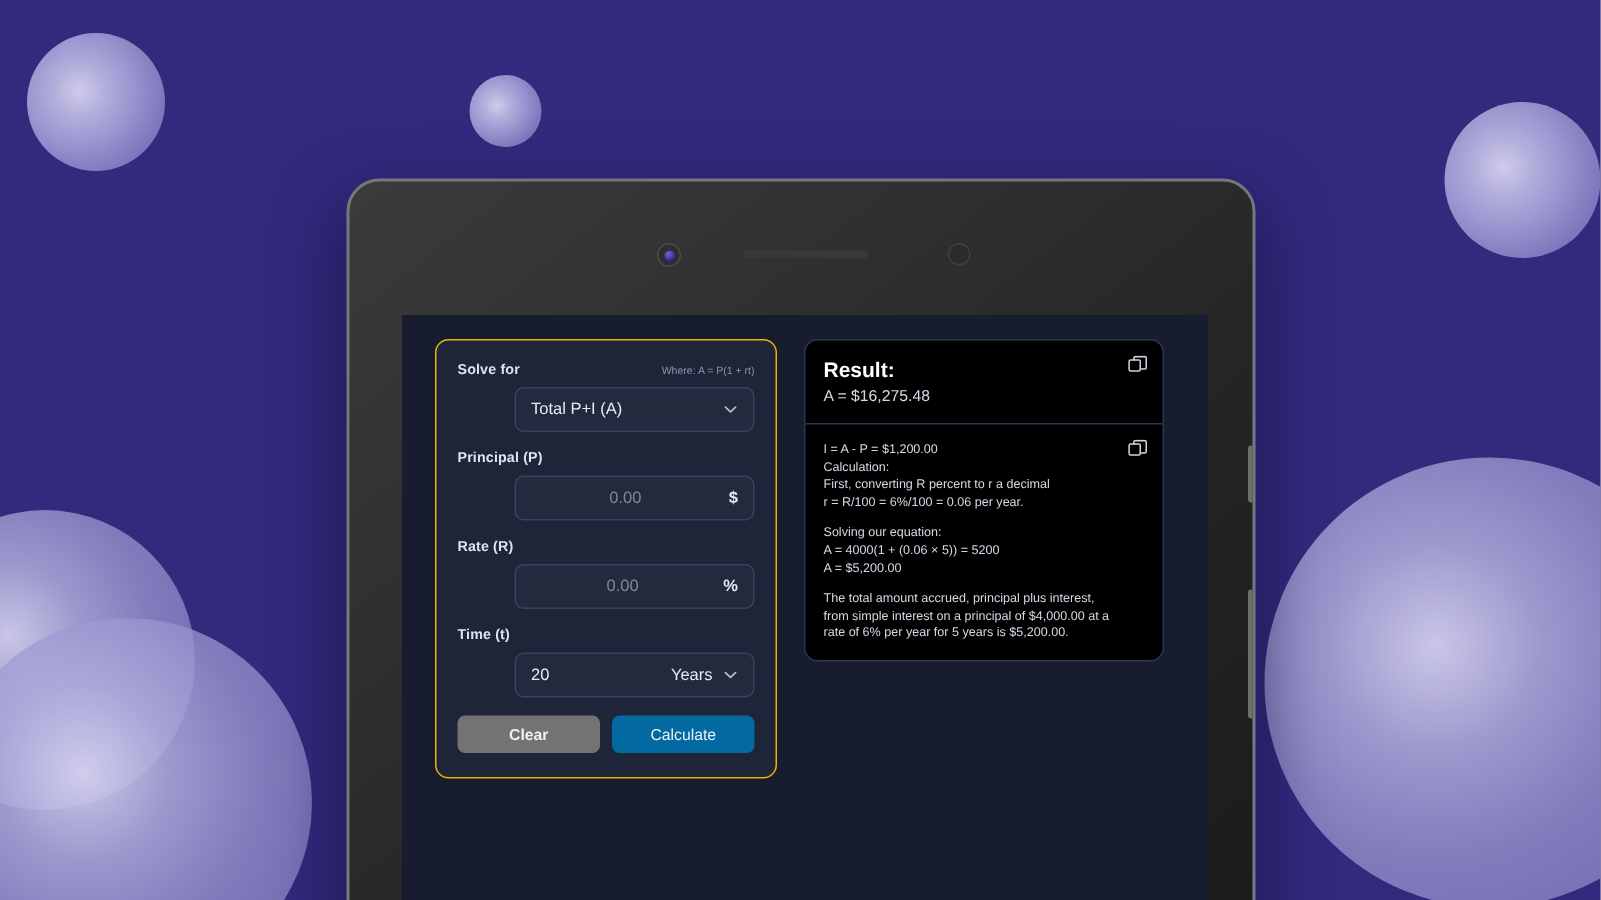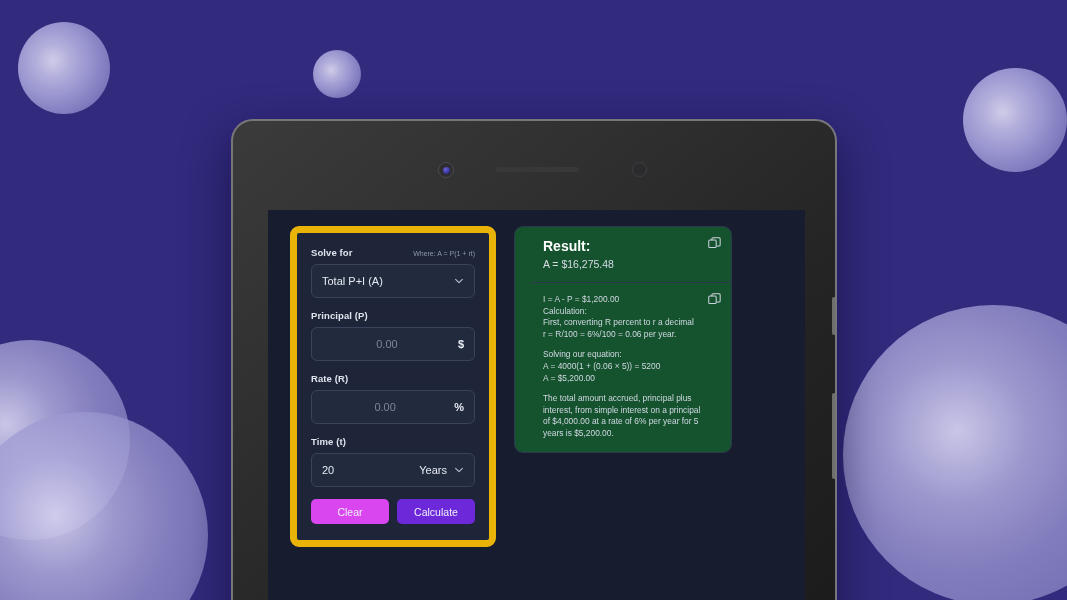--- a/index.html
+++ b/index.html
@@ -115,23 +115,23 @@
   }
 
   #app {
     display: flex;
     gap: 18px;
     padding: 16px 22px;
   }
 
   
   #calc-card {
-    width: 206px;
+    width: 228px;
     background: #1e2538;
-    border: 7px solid #eab308;
+    border: 1px solid #eab308;
     border-radius: 9px;
     padding: 14px 14px 16px 14px;
   }
 
   .field-head {
     display: flex;
     align-items: baseline;
     justify-content: space-between;
     margin-bottom: 6px;
   }
@@ -146,22 +146,23 @@
     color: #8c95ad;
   }
 
   .control {
     display: flex;
     align-items: center;
     height: 30px;
     background: #222a3e;
     border: 1px solid #39435c;
     border-radius: 6px;
-    padding: 16px 10px;
+    padding: 0 10px;
     margin-bottom: 12px;
+    margin-left: 38px;
   }
   .control .value {
     flex: 1;
     font-size: 11px;
     color: #e6eaf2;
     white-space: nowrap;
     overflow: hidden;
   }
   .control .value.placeholder { color: #7d8699; text-align: center; }
   .control .suffix {
@@ -193,32 +194,31 @@
     border-radius: 5px;
     border: none;
     font-size: 10.5px;
     font-family: "Liberation Sans", sans-serif;
     color: #eef0fb;
     cursor: pointer;
     display: flex;
     align-items: center;
     justify-content: center;
   }
-  #clear-button    { background: #d946ef; }
-  #calculate-button{ background: #6d28d9; }
+  #clear-button    { background: #737373; font-weight: bold; }
+  #calculate-button{ background: #0369a1; }
 
   
   #result-card {
-    width: 218px;
+    width: 240px;
     align-self: flex-start;
-    background: #14532d;
+    background: #000000;
     border: 1px solid #2d3850;
     border-radius: 9px;
     overflow: hidden;
-    padding-left: 16px;
   }
   .result-section {
     position: relative;
     padding: 11px 28px 12px 12px;
   }
   #result-section-main { border-bottom: 1px solid #2d3850; }
 
   #result-title {
     font-size: 14px;
     font-weight: bold;

